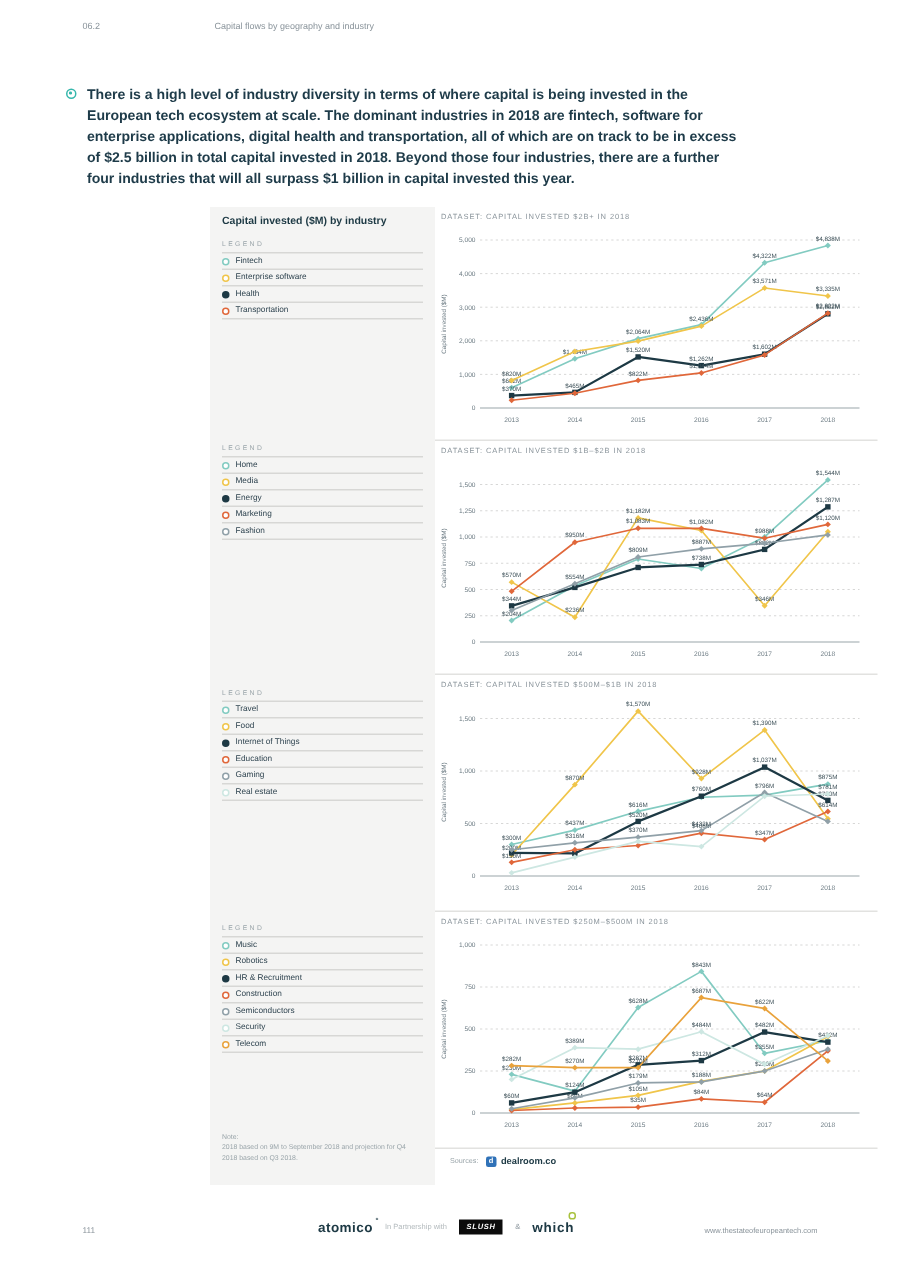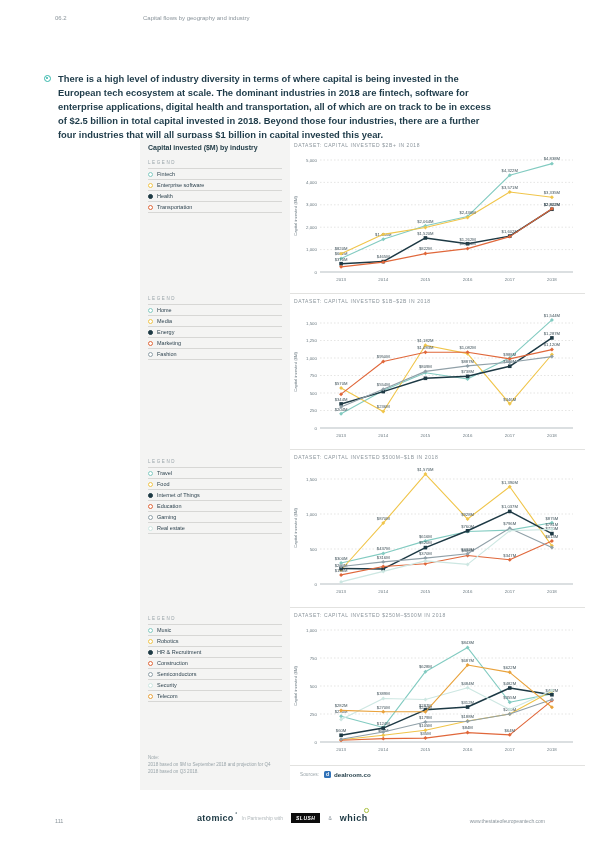--- a/index.html
+++ b/index.html
@@ -6,21 +6,21 @@
   html,body { background:#ffffff; }
   .page {
     position:relative; width:600px; height:848px; margin:0 auto;
     background:#ffffff; font-family:"Liberation Sans", sans-serif; color:#223c49;
     overflow:hidden;
   }
   
   .hdr-num { position:absolute; left:55px; top:15px; font-size:6px; color:#8a949b; }
   .hdr-title { position:absolute; left:143px; top:15px; font-size:6px; color:#8a949b; }
   
-  .intro { position:absolute; left:44px; top:72px; width:450px; display:flex; }
+  .intro { position:absolute; left:44px; top:56px; width:450px; display:flex; }
   .bullet {
     flex:0 0 auto; width:7px; height:7px; border:1.6px solid #36b7ac; border-radius:50%;
     margin:3px 7px 0 0; position:relative;
   }
   .bullet::after{ content:""; position:absolute; left:1px; top:1px; width:1.8px; height:1.8px; background:#36b7ac; border-radius:50%; }
   .intro-text { font-size:9.4px; font-weight:bold; line-height:1.5; color:#1e3b49; width:436px; }
   
   .panel {
     position:absolute; left:140px; top:138px; width:150px; height:652px;
     background:#f4f4f3;
@@ -40,21 +40,21 @@
   .dataset-caption { font-size:5px; letter-spacing:0.6px; color:#8a949b; padding:4px 0 0 4px; text-transform:uppercase; }
   .chart-svg { display:block; overflow:visible; }
   
   .sources-rule { position:absolute; left:290px; top:765px; width:295px; border-top:1px solid #e2e2e0; }
   .sources-row { position:absolute; left:300px; top:771px; display:flex; align-items:center; }
   .sources-label { font-size:4.8px; color:#9aa5aa; margin-right:5px; }
   .dealroom-ic { width:7px; height:7px; background:#3072b8; border-radius:1.5px; color:#fff; font-size:5px; font-weight:bold; text-align:center; line-height:7px; margin-right:3px; }
   .dealroom-name { font-size:6.2px; font-weight:bold; color:#1d3944; }
   
   .foot-page { position:absolute; left:55px; top:818px; font-size:5.5px; color:#8a949b; }
-  .foot-center { position:absolute; left:197px; top:813px; width:240px; display:flex; align-items:center; gap:8px; }
+  .foot-center { position:absolute; left:212px; top:813px; width:240px; display:flex; align-items:center; gap:8px; }
   .atomico { font-size:9px; font-weight:bold; color:#1d3944; letter-spacing:0.3px; position:relative; }
   .atomico .mark { position:absolute; right:-4px; top:-2px; font-size:5px; color:#1d3944; }
   .partner-label { font-size:5px; color:#b3babd; }
   .slush-box { background:#0c0c0c; color:#fff; font-size:5px; font-style:italic; font-weight:bold; letter-spacing:0.5px; padding:2px 5px; }
   .amp { font-size:5px; color:#8a949b; }
   .orrick { font-size:9px; font-weight:bold; color:#1d3944; letter-spacing:0.5px; position:relative; }
   .orrick .ring { position:absolute; right:-1px; top:-5px; width:4.5px; height:4.5px; border:1.4px solid #a9c23f; border-radius:50%; }
   .foot-url { position:absolute; right:55px; top:818px; font-size:5px; color:#8a949b; }
 </style>
 </head>

